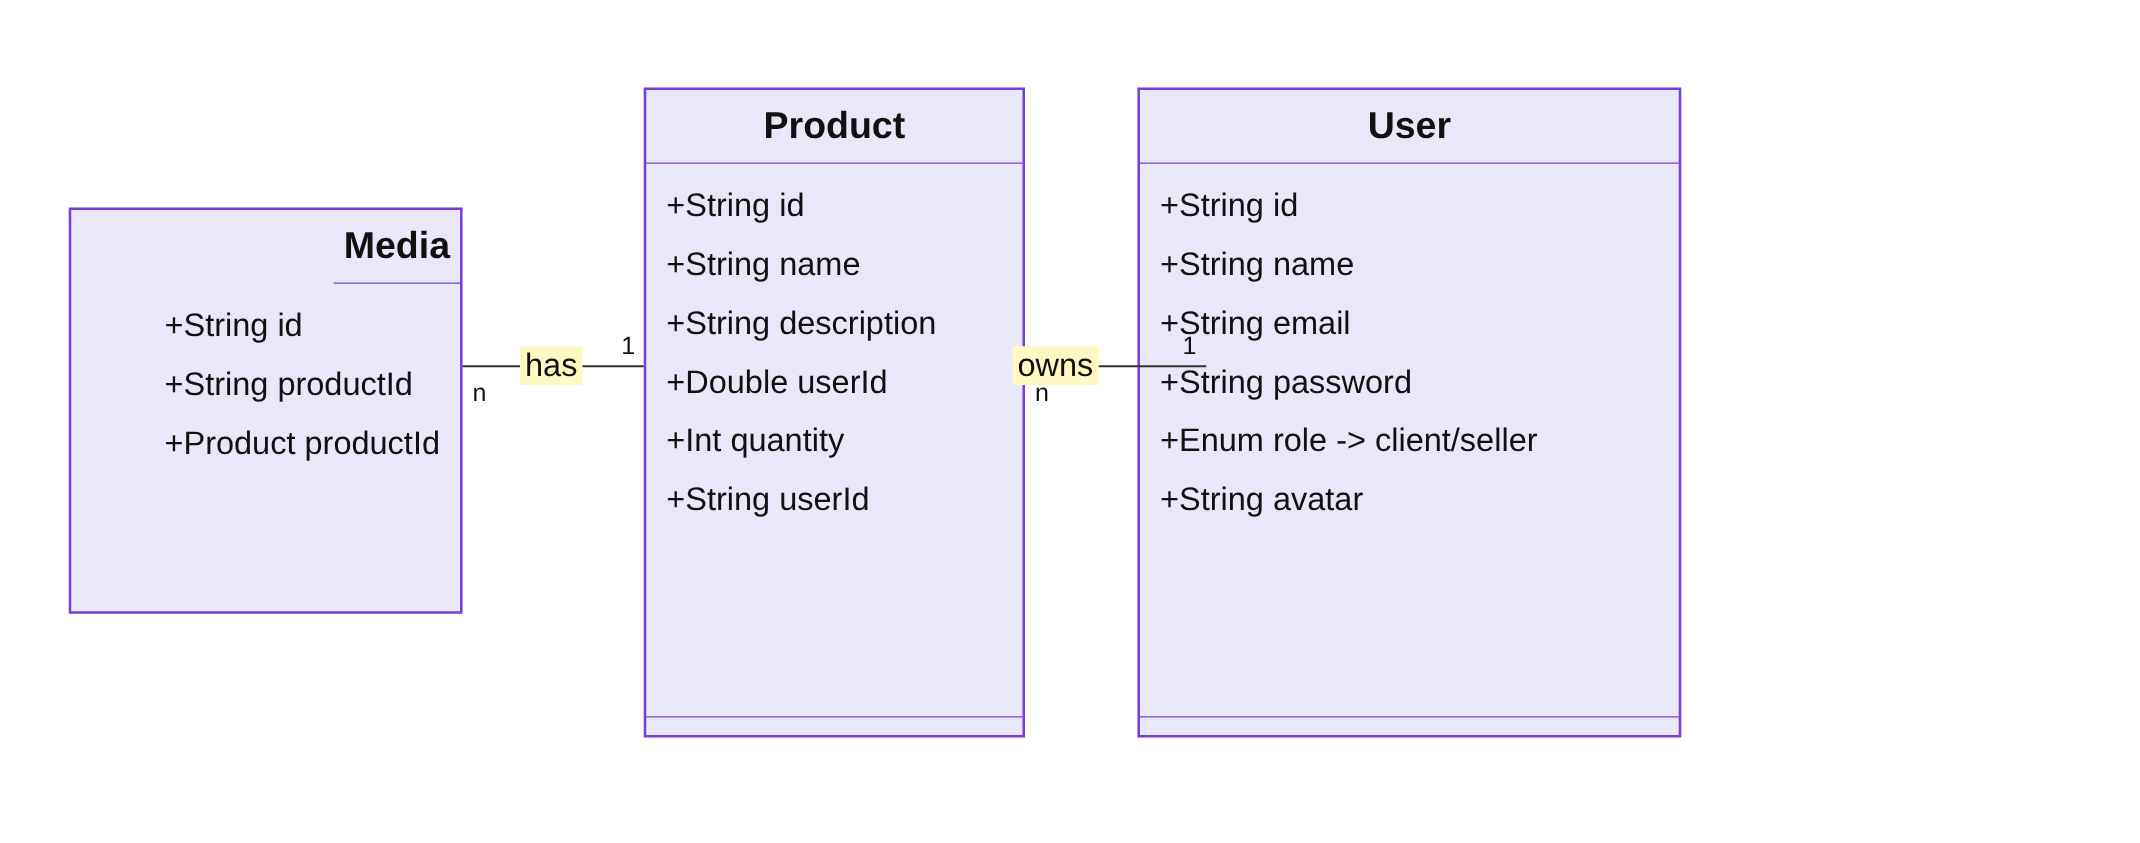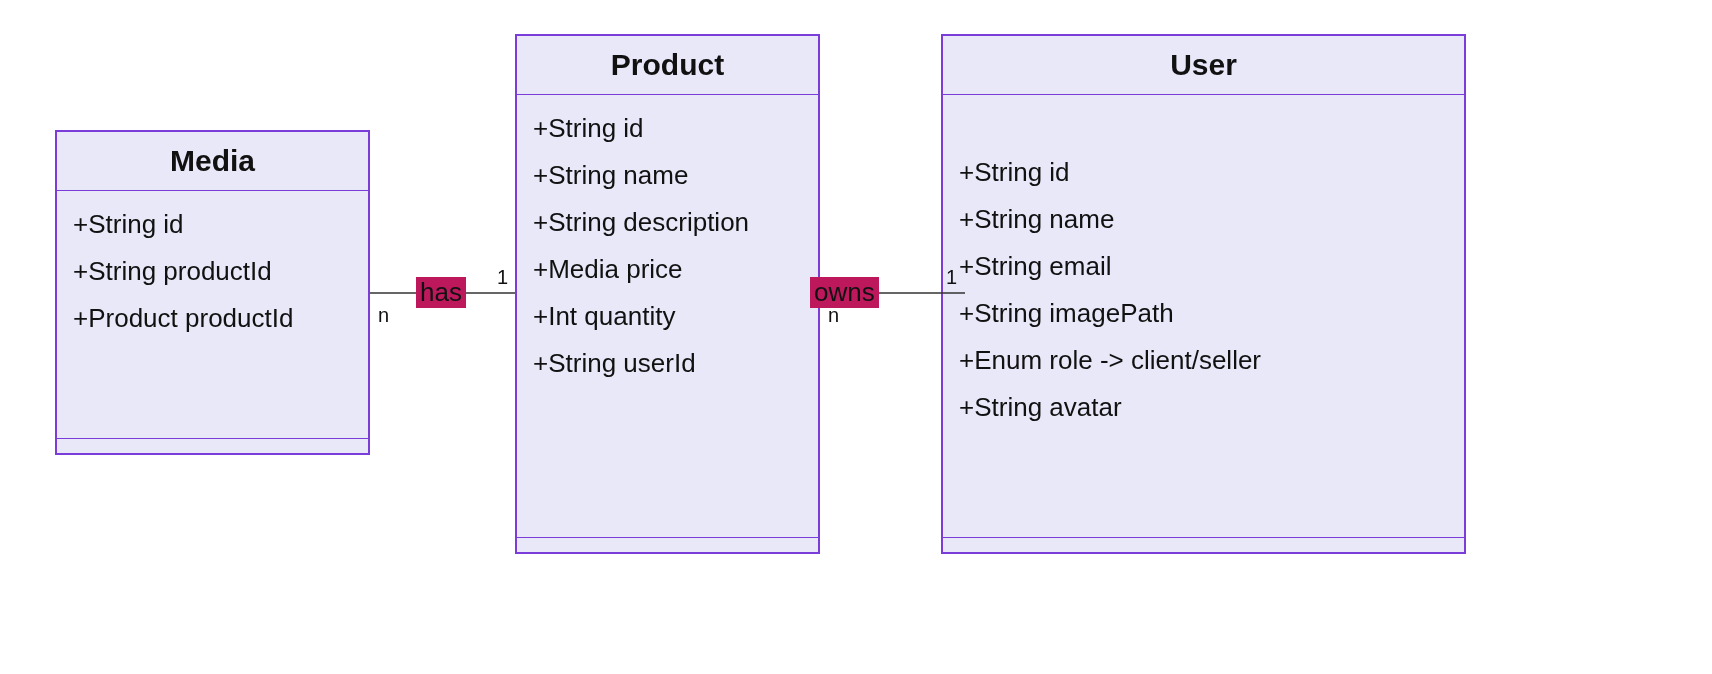--- a/index.html
+++ b/index.html
@@ -11,20 +11,21 @@
     height: 674px;
     position: relative;
   }
   .class-box {
     position: absolute;
     background: #e8e8f8;
     border: 2px solid #7a3dd9;
     box-sizing: border-box;
     display: flex;
     flex-direction: column;
+    margin-top: 36px;
   }
   .class-title {
     font-weight: bold;
     font-size: 30px;
     text-align: center;
     padding: 12px 8px;
     border-bottom: 1.5px solid #7a3dd9;
     color: #111;
   }
   .class-body {
@@ -39,69 +40,69 @@
     padding: 8px 0;
     white-space: nowrap;
   }
   .class-footer {
     border-top: 1.5px solid #7a3dd9;
     height: 14px;
   }
   .rel-label {
     position: absolute;
     font-size: 26px;
-    background: #be185d;
+    background: #fef9c3;
     padding: 0 4px;
     color: #111;
   }
   .mult {
     position: absolute;
     font-size: 20px;
     color: #111;
   }
   svg.connector {
     position: absolute;
     top: 0;
     left: 0;
     pointer-events: none;
   }
 </style>
 </head>
 <body>
 
-<div class="class-box" style="left:55px; top:130px; width:315px; height:325px;">
+<div class="class-box" style="left:55px; top:130px; width:315px; height:325px;align-items:flex-end;">
   <div class="class-title">Media</div>
   <div class="class-body">
     <div class="attr">+String id</div>
     <div class="attr">+String productId</div>
     <div class="attr">+Product productId</div>
   </div>
   <div class="class-footer"></div>
 </div>
 
 <div class="class-box" style="left:515px; top:34px; width:305px; height:520px;">
   <div class="class-title">Product</div>
   <div class="class-body">
     <div class="attr">+String id</div>
     <div class="attr">+String name</div>
     <div class="attr">+String description</div>
-    <div class="attr">+Media price</div>
+    <div class="attr">+Double userId</div>
     <div class="attr">+Int quantity</div>
     <div class="attr">+String userId</div>
   </div>
   <div class="class-footer"></div>
 </div>
 
-<div class="class-box" style="left:941px; top:34px; width:525px; height:520px;gap:44px;">
+<div class="class-box" style="left:910px; top:34px; width:435px; height:520px;">
   <div class="class-title">User</div>
   <div class="class-body">
     <div class="attr">+String id</div>
     <div class="attr">+String name</div>
     <div class="attr">+String email</div>
-    <div class="attr">+String imagePath</div>
+    <div class="attr">+String password</div>
     <div class="attr">+Enum role -&gt; client/seller</div>
     <div class="attr">+String avatar</div>
   </div>
   <div class="class-footer"></div>
 </div>
 
 <svg class="connector" width="1712" height="674">
   <line x1="370" y1="293" x2="515" y2="293" stroke="#333" stroke-width="1.7"></line>
   <line x1="820" y1="293" x2="965" y2="293" stroke="#333" stroke-width="1.7"></line>
 </svg>

